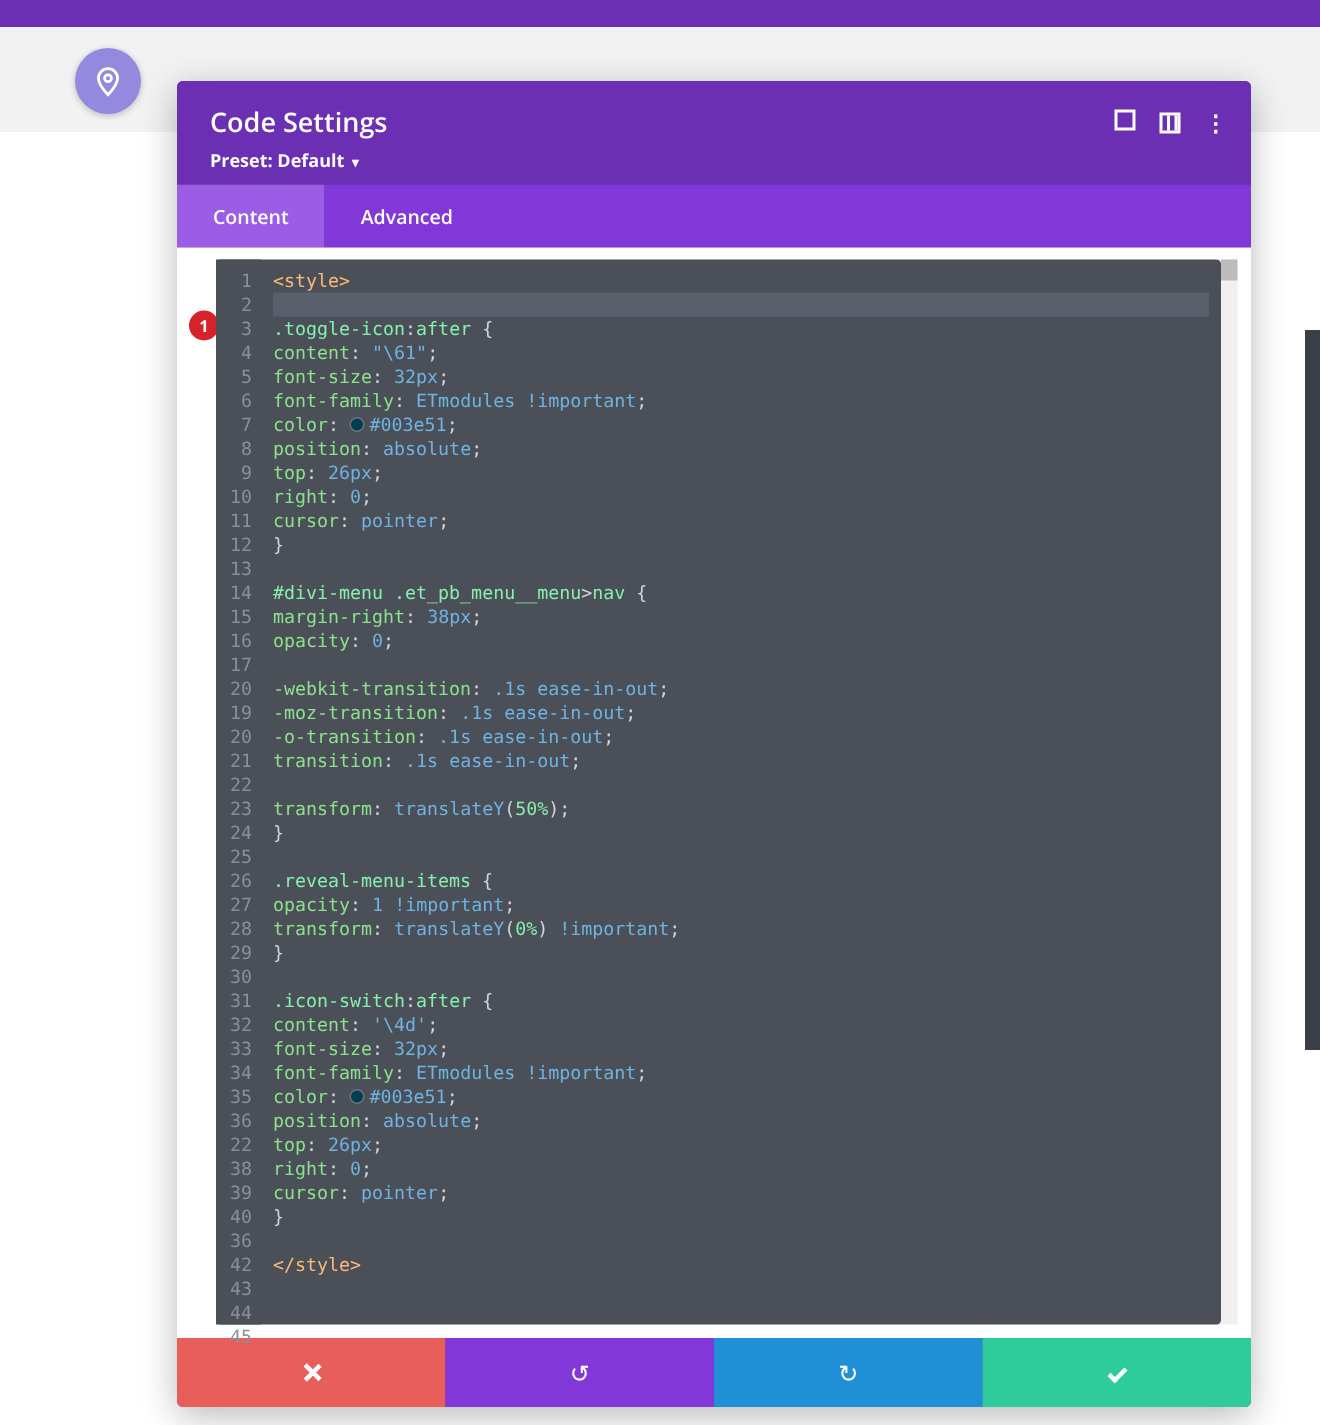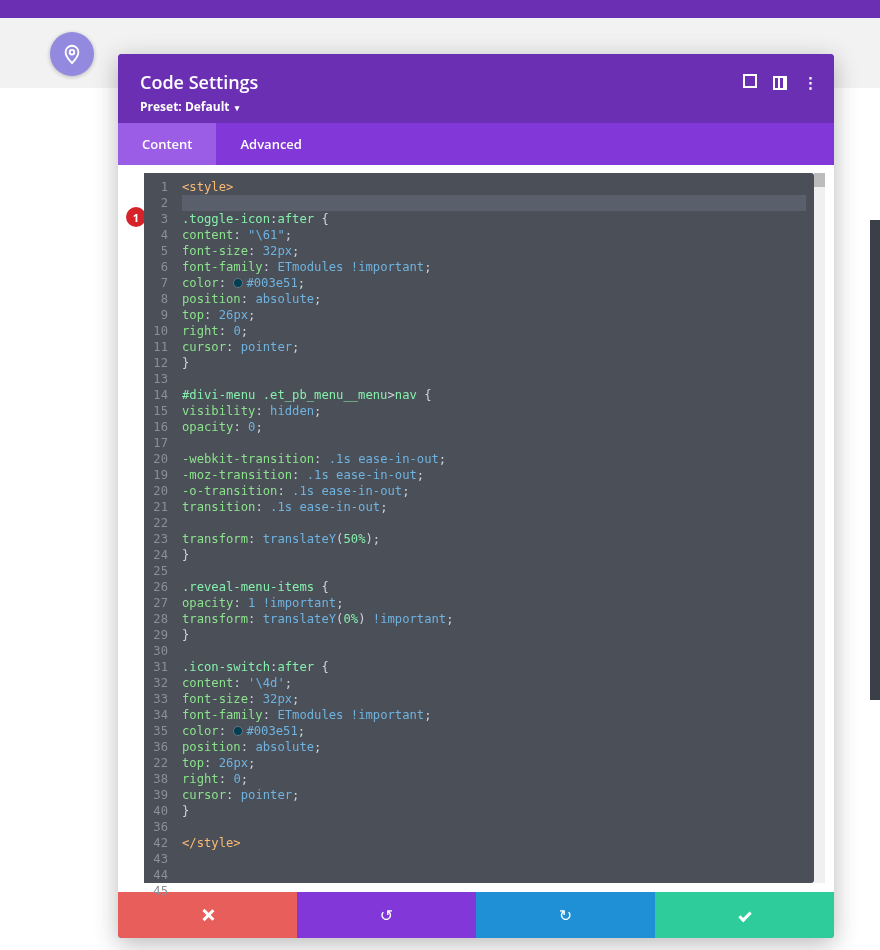--- a/index.html
+++ b/index.html
@@ -170,21 +170,21 @@
           <div><span class="t-prop">font-size</span><span class="t-punc">: </span><span class="t-val">32px</span><span class="t-punc">;</span></div>
           <div><span class="t-prop">font-family</span><span class="t-punc">: </span><span class="t-val">ETmodules</span><span class="t-punc"> </span><span class="t-val">!important</span><span class="t-punc">;</span></div>
           <div><span class="t-prop">color</span><span class="t-punc">: </span><span class="swatch dark"></span><span class="t-val">#003e51</span><span class="t-punc">;</span></div>
           <div><span class="t-prop">position</span><span class="t-punc">: </span><span class="t-val">absolute</span><span class="t-punc">;</span></div>
           <div><span class="t-prop">top</span><span class="t-punc">: </span><span class="t-val">26px</span><span class="t-punc">;</span></div>
           <div><span class="t-prop">right</span><span class="t-punc">: </span><span class="t-val">0</span><span class="t-punc">;</span></div>
           <div><span class="t-prop">cursor</span><span class="t-punc">: </span><span class="t-val">pointer</span><span class="t-punc">;</span></div>
           <div><span class="t-punc">}</span></div>
           <div><span> </span></div>
           <div><span class="t-sel">#divi-menu</span><span class="t-punc"> </span><span class="t-sel">.et_pb_menu__menu</span><span class="t-punc">&gt;</span><span class="t-sel">nav</span><span class="t-punc"> {</span></div>
-          <div><span class="t-prop">visibility</span><span class="t-punc">: </span><span class="t-val">hidden</span><span class="t-punc">;</span></div>
+          <div><span class="t-prop">margin-right</span><span class="t-punc">: </span><span class="t-val">38px</span><span class="t-punc">;</span></div>
           <div><span class="t-prop">opacity</span><span class="t-punc">: </span><span class="t-val">0</span><span class="t-punc">;</span></div>
           <div><span> </span></div>
           <div><span class="t-prop">-webkit-</span><span class="t-prop">transition</span><span class="t-punc">: </span><span class="t-val">.1s</span><span class="t-punc"> </span><span class="t-val">ease-in-out</span><span class="t-punc">;</span></div>
           <div><span class="t-prop">-moz-</span><span class="t-prop">transition</span><span class="t-punc">: </span><span class="t-val">.1s</span><span class="t-punc"> </span><span class="t-val">ease-in-out</span><span class="t-punc">;</span></div>
           <div><span class="t-prop">-o-</span><span class="t-prop">transition</span><span class="t-punc">: </span><span class="t-val">.1s</span><span class="t-punc"> </span><span class="t-val">ease-in-out</span><span class="t-punc">;</span></div>
           <div><span class="t-prop">transition</span><span class="t-punc">: </span><span class="t-val">.1s</span><span class="t-punc"> </span><span class="t-val">ease-in-out</span><span class="t-punc">;</span></div>
           <div><span> </span></div>
           <div><span class="t-prop">transform</span><span class="t-punc">: </span><span class="t-val">translateY</span><span class="t-punc">(</span><span class="t-sel">50%</span><span class="t-punc">);</span></div>
           <div><span class="t-punc">}</span></div>
           <div><span> </span></div>

